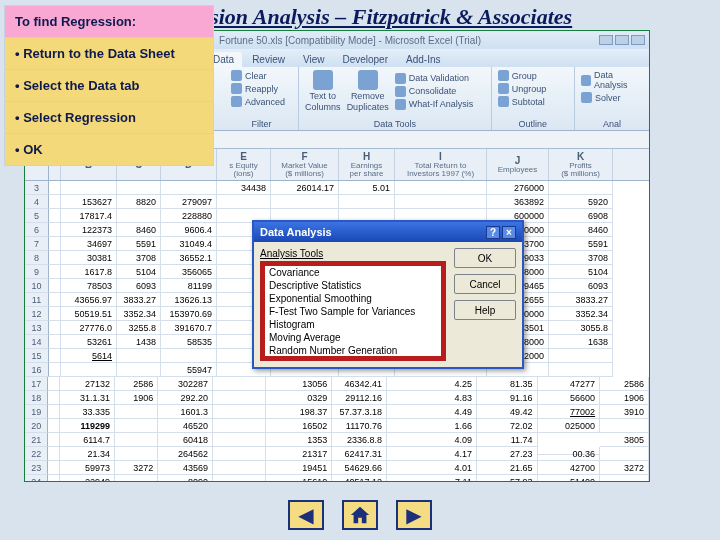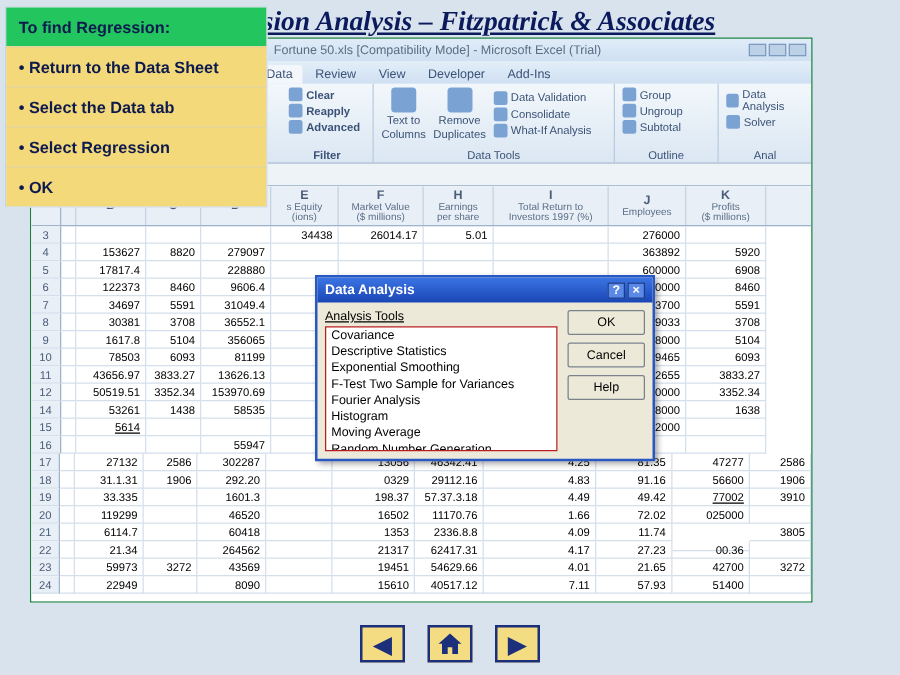--- a/index.html
+++ b/index.html
@@ -107,21 +107,21 @@
     top: 5px; left: 4px;
     width: 210px;
     background:#fff;
     z-index:20;
     font-family:"Trebuchet MS",Arial,sans-serif;
     font-size:13px;
     color:#0d1a4d;
     font-weight:bold;
     border:1px solid #c8d3e0;
   }
-  .callout .head { background:#22c55e;padding:8px 10px;}
+  .callout .head { background:#f9a8d4;padding:8px 10px;}
   .callout .step { padding:8px 10px;border-top:1px solid #e0d39a;background:#f4d97a;}
   .callout .emph { font-weight:bold;}
   .dialog {
     position:absolute;
     top: 220px; left: 252px;
     width: 272px;
     background:#ece9d8;
     border:2px solid #2957c4;
     box-shadow:2px 2px 5px rgba(0,0,0,.4);
     z-index:30;
@@ -135,21 +135,21 @@
     justify-content:space-between;
     font-size:11px;
   }
   .dialog-title .dbtns{display:flex;gap:2px;}
   .dialog-title .dbtns span{width:14px;height:13px;background:#5a8ae6;border:1px solid #1a3a8c;display:flex;align-items:center;justify-content:center;color:#fff;font-size:10px;}
   .dialog-body { display:flex; padding:6px; gap:8px;}
   .analysis-wrap { flex:1;}
   .analysis-label { font-size:10px;margin-bottom:2px;text-decoration:underline;}
   .analysis-list {
     height:100px;
-    background:#fff;border:1px solid #b91c1c;
+    background:#fff;border:5px solid #b91c1c;
     overflow:hidden;
     font-size:10px;
   }
   .analysis-list .opt{padding:1px 4px;white-space:nowrap;}
   .dlg-buttons { width:62px;display:flex;flex-direction:column;gap:6px;}
   .dlg-buttons button {
     height:20px;font-size:10px;background:#ece9d8;border:1px solid #7a838c;border-radius:2px;
   }
   .nav-icons {
     position:absolute;
@@ -184,21 +184,21 @@
       </div>
   </div>
   <div class="ribbon-tabs">
     <div class="tab active">Data</div>
     <div class="tab">Review</div>
     <div class="tab">View</div>
     <div class="tab">Developer</div>
     <div class="tab">Add-Ins</div>
   </div>
   <div class="ribbon-body">
-    <div class="ribbon-group" style="width:80px;font-weight:bold;">
+    <div class="ribbon-group" style="width:80px;">
       <div class="rg-items">
         <div class="rg-item">
             <span class="rg-icon"></span>
             <span>Clear</span>
           </div>
         <div class="rg-item">
             <span class="rg-icon"></span>
             <span>Reapply</span>
           </div>
         <div class="rg-item">
@@ -443,20 +443,33 @@
           <div class="cell" style="width: 44px;">3352.34</div>
           <div class="cell" style="width: 56px;">153970.69</div>
           <div class="cell" style="width: 54px;"></div>
           <div class="cell" style="width: 68px;"></div>
           <div class="cell" style="width: 56px;"></div>
           <div class="cell" style="width: 92px;"></div>
           <div class="cell" style="width: 62px;">40000</div>
           <div class="cell" style="width: 64px;">3352.34</div>
         </div>
         <div class="row">
+          <div class="rownum">13</div>
+          <div class="cell" style="width: 12px;"></div>
+          <div class="cell" style="width: 56px;">27776.0</div>
+          <div class="cell" style="width: 44px;">3255.8</div>
+          <div class="cell" style="width: 56px;">391670.7</div>
+          <div class="cell" style="width: 54px;"></div>
+          <div class="cell" style="width: 68px;"></div>
+          <div class="cell" style="width: 56px;"></div>
+          <div class="cell" style="width: 92px;"></div>
+          <div class="cell" style="width: 62px;">3501</div>
+          <div class="cell" style="width: 64px;">3055.8</div>
+        </div>
+        <div class="row">
           <div class="rownum">14</div>
           <div class="cell" style="width: 12px;"></div>
           <div class="cell" style="width: 56px;">53261</div>
           <div class="cell" style="width: 44px;">1438</div>
           <div class="cell" style="width: 56px;">58535</div>
           <div class="cell" style="width: 54px;"></div>
           <div class="cell" style="width: 68px;"></div>
           <div class="cell" style="width: 56px;"></div>
           <div class="cell" style="width: 92px;"></div>
           <div class="cell" style="width: 62px;">128000</div>
@@ -526,21 +539,21 @@
           <div class="cell" style="width: 68px;">198.37</div>
           <div class="cell" style="width: 56px;">57.37.3.18</div>
           <div class="cell" style="width: 92px;">4.49</div>
           <div class="cell" style="width: 62px;">49.42</div>
           <div class="cell" style="width: 64px; text-decoration: underline;">77002</div>
           <div class="cell" style="width: 50px;">3910</div>
         </div>
         <div class="row">
           <div class="rownum">20</div>
           <div class="cell" style="width: 12px;"></div>
-          <div class="cell" style="width: 56px;">119299</div>
+          <div class="cell" style="width: 56px; font-weight: bold;">119299</div>
           <div class="cell" style="width: 44px;"></div>
           <div class="cell" style="width: 56px;">46520</div>
           <div class="cell" style="width: 54px;"></div>
           <div class="cell" style="width: 68px;">16502</div>
           <div class="cell" style="width: 56px; text-align: right;">11170.76</div>
           <div class="cell" style="width: 92px;">1.66</div>
           <div class="cell" style="width: 62px;">72.02</div>
           <div class="cell" style="width: 64px;">025000</div>
           <div class="cell" style="width: 50px;"></div>
         </div>
@@ -622,21 +635,20 @@
     </div>
   </div>
   <div class="dialog-body">
     <div class="analysis-wrap">
       <div class="analysis-label">Analysis Tools</div>
       <div class="analysis-list" id="analysis-list">
           <div class="opt">Covariance</div>
           <div class="opt">Descriptive Statistics</div>
           <div class="opt">Exponential Smoothing</div>
           <div class="opt">F-Test Two Sample for Variances</div>
-          <div class="opt">Fourier Analysis</div>
           <div class="opt">Histogram</div>
           <div class="opt">Moving Average</div>
           <div class="opt">Random Number Generation</div>
         </div>
     </div>
     <div class="dlg-buttons">
       <button>OK</button>
       <button>Cancel</button>
       <button>Help</button>
     </div>

